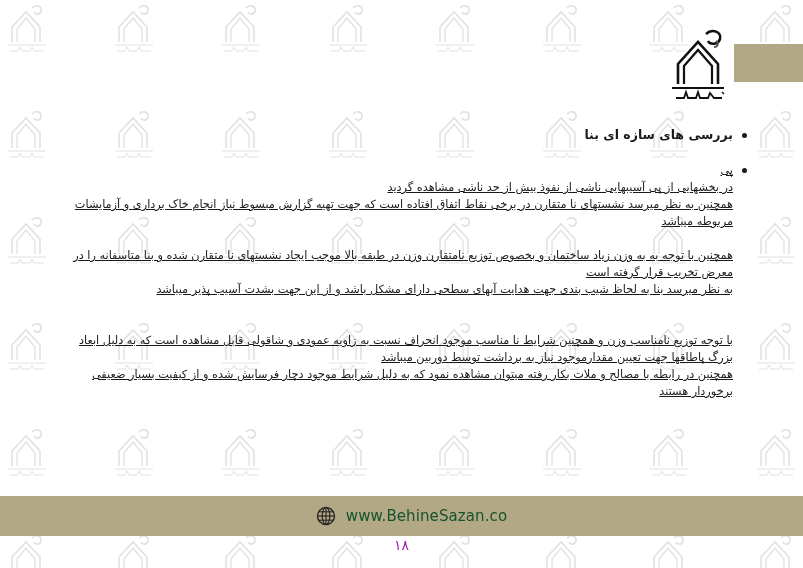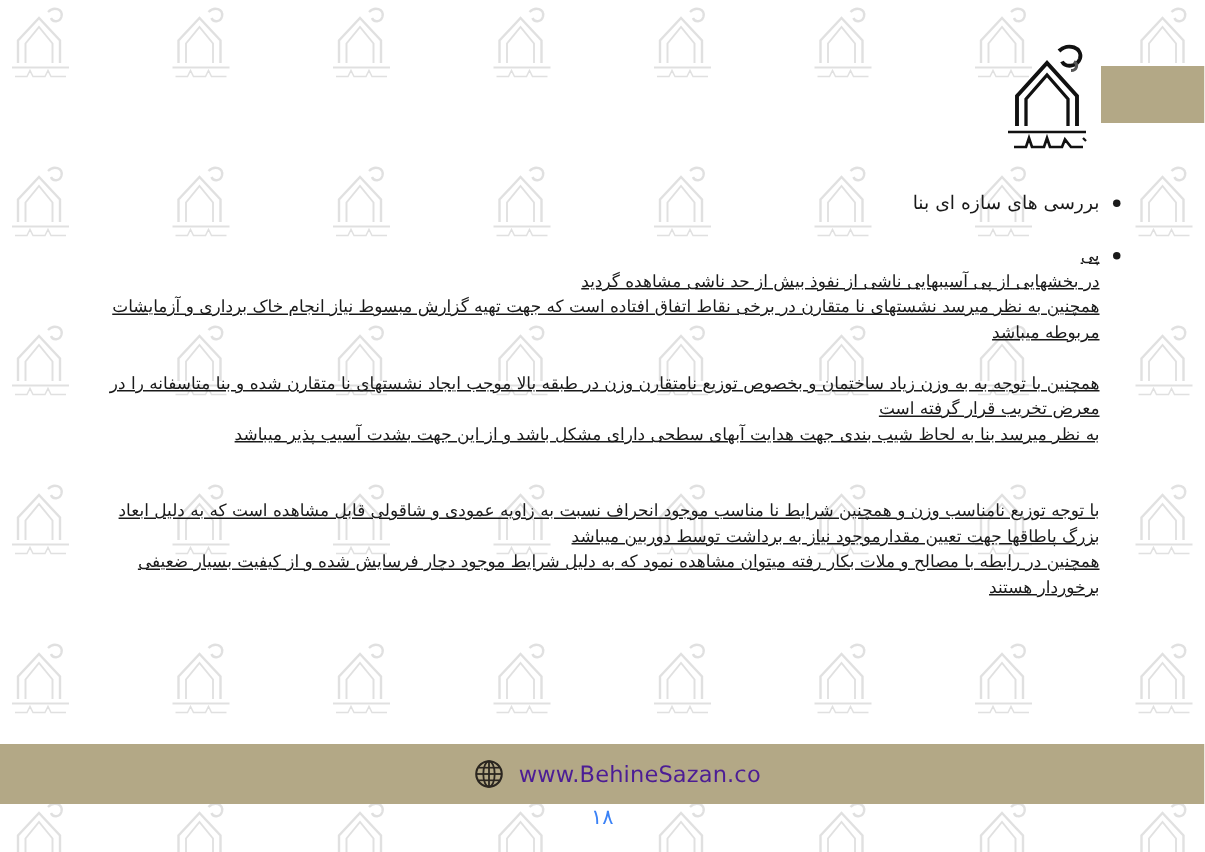--- a/index.html
+++ b/index.html
@@ -66,21 +66,21 @@
       position: absolute;
       right: -14px;
       top: 6px;
       width: 5px;
       height: 5px;
       border-radius: 50%;
       background: #1a1a1a;
     }
     .heading {
       font-size: 12.5px;
-      font-weight: normal;
+      font-weight: bold;
     }
     .sec-1 { margin-bottom: 18px; }
     .sec-1 .bullet { top: 7px; }
     .para { display: block; text-decoration: underline; }
     .gap { height: 17px; }
     .sec-3 { margin-top: 34px; }
     .footer-bar {
       position: absolute;
       left: 0;
       top: 496px;
@@ -98,31 +98,31 @@
       gap: 10px;
       margin-left: 20px;
     }
     .globe {
       width: 20px;
       height: 20px;
     }
     .site {
       font-family: "DejaVu Sans", sans-serif;
       font-size: 15px;
-      color: #4c1d95;
+      color: #14532d;
       letter-spacing: 0.1px;
     }
     .page-num {
       position: absolute;
       left: 0;
       width: 803px;
       top: 537px;
       text-align: center;
       font-size: 14px;
-      color: #3b82f6;
+      color: #a21caf;
       z-index: 1;
     }
   </style>
 </head>
 <body>
 
 <div class="watermarks" id="wm-layer">
     <svg class="wm" viewBox="0 0 44 56" style="left: 6px; top: 2px;">
       <path d="M26 6 C30 2,36 4,35 9 C34 13,29 13,28 10" fill="none" stroke="#777" stroke-width="1.6"></path>
       <path d="M6 40 L6 25 L20 10 L34 25 L34 40" fill="none" stroke="#777" stroke-width="1.6"></path>

